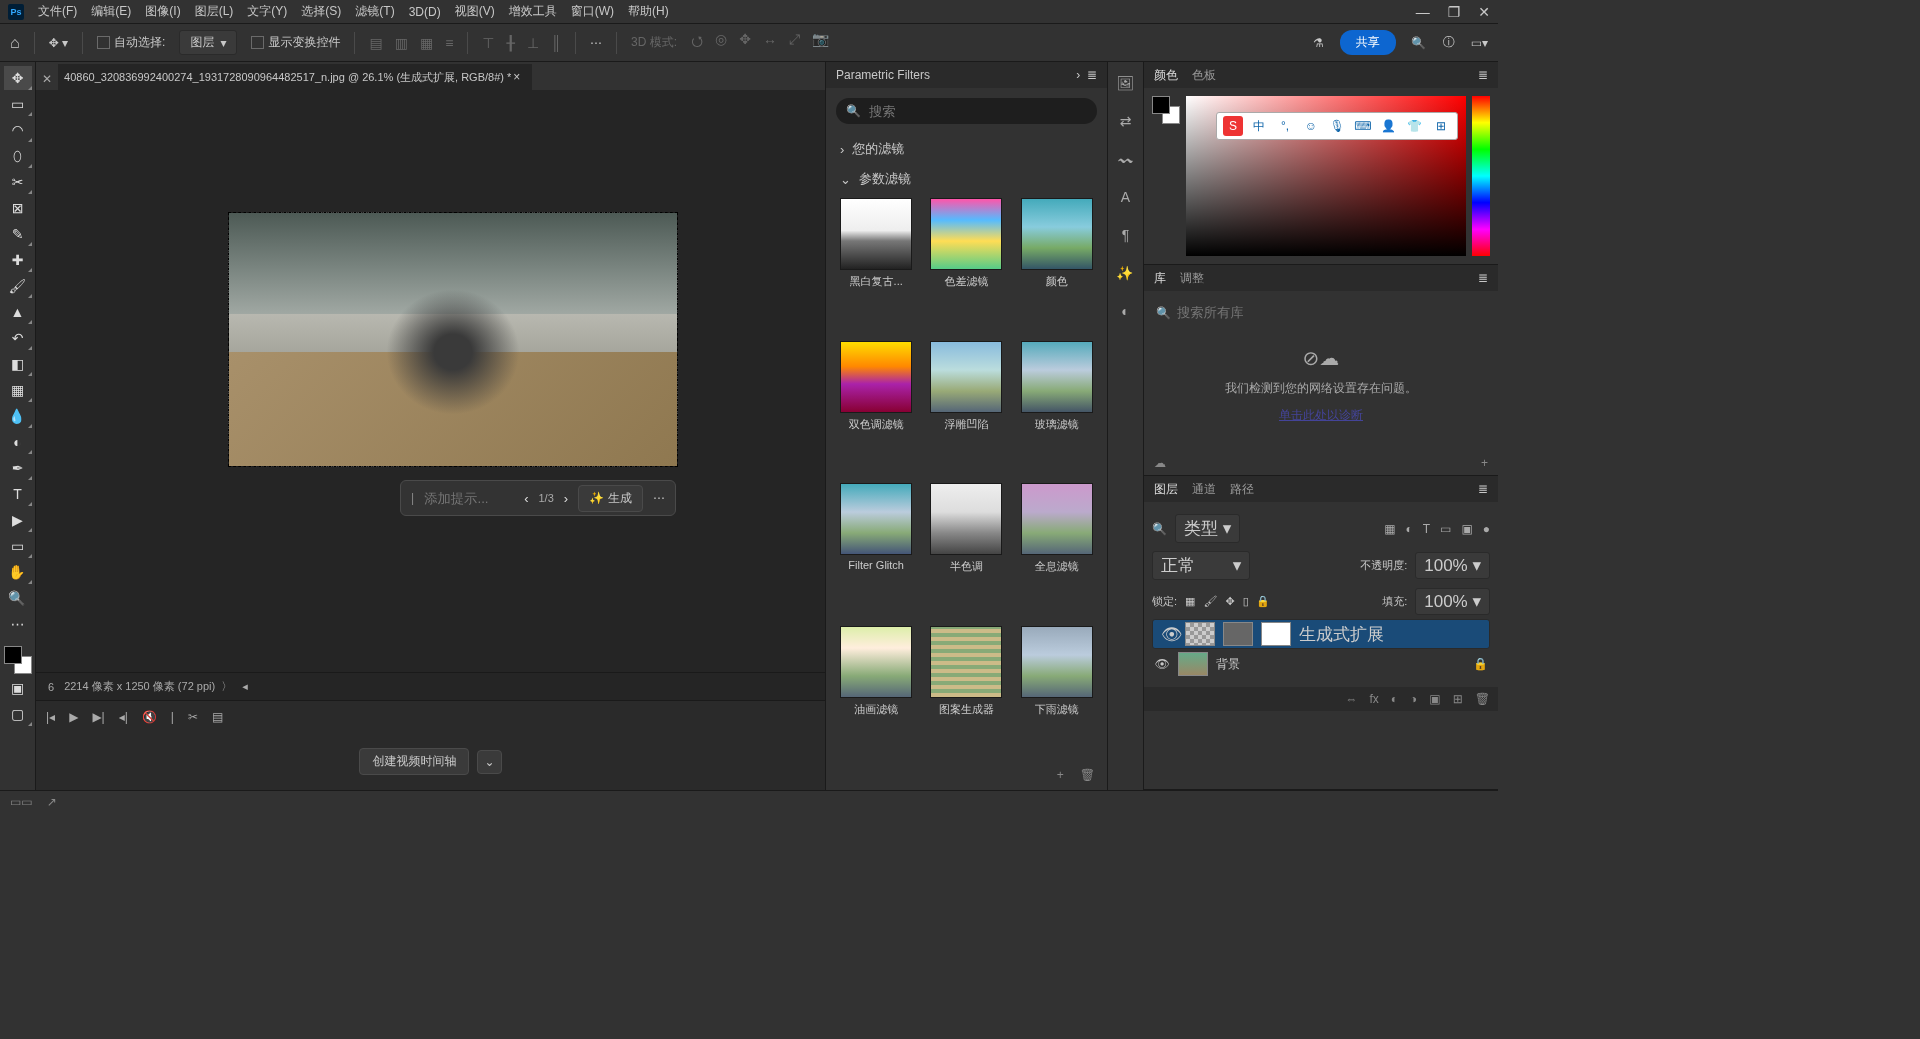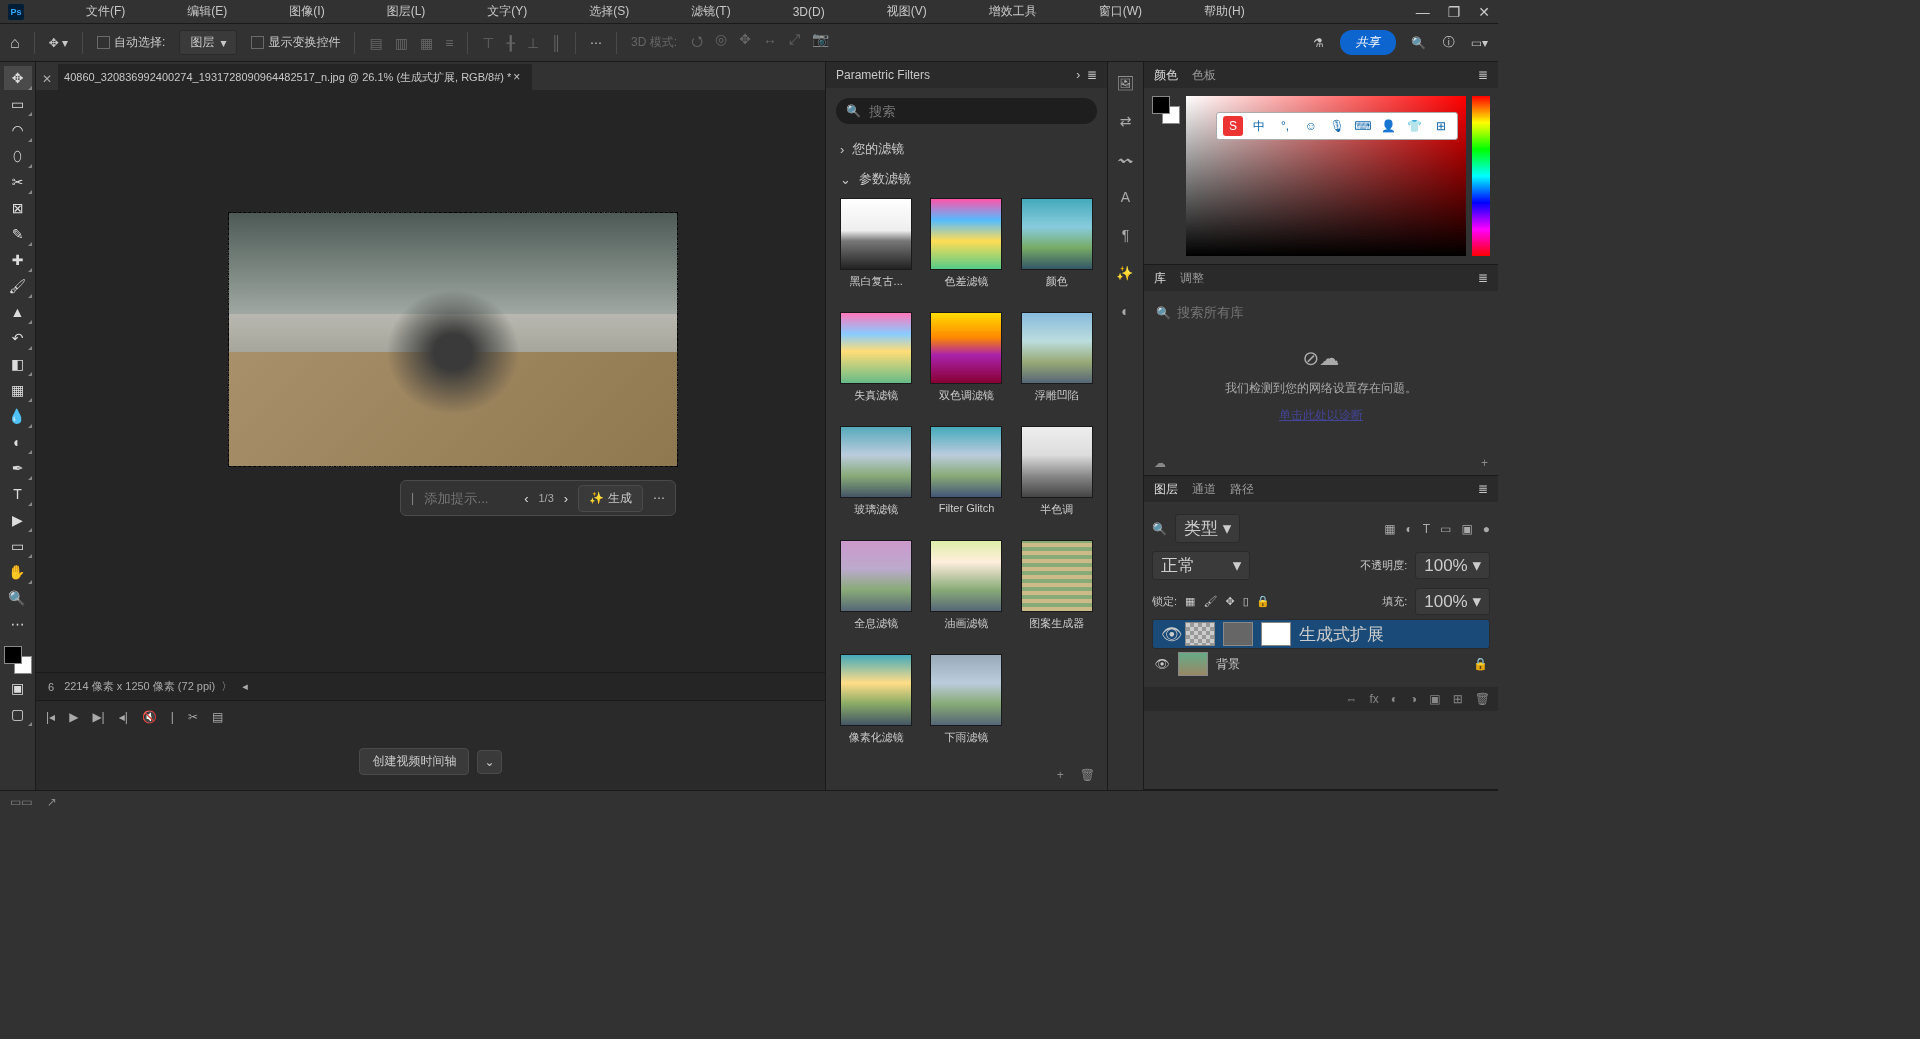--- a/index.html
+++ b/index.html
@@ -1,30 +1,30 @@
 <!DOCTYPE html>
 <html><head>
 <meta charset="utf-8">
 <style>
 * { margin: 0; padding: 0; box-sizing: border-box; font-family: "Microsoft YaHei", "Segoe UI", sans-serif; }
 body { background: #323232; color: #c8c8c8; font-size: 12px; overflow: hidden; width: 1498px; height: 812px; }
 .menubar { height: 24px; background: #323232; display: flex; align-items: center; padding: 0 8px; gap: 14px; border-bottom: 1px solid #1a1a1a; }
 .menubar .logo { width: 16px; height: 16px; background: #001e36; color: #31a8ff; display: flex; align-items: center; justify-content: center; font-size: 9px; font-weight: bold; border-radius: 2px; }
-.menubar .item { cursor: pointer; margin-left: 48px; }
+.menubar .item { cursor: pointer; }
 .menubar .wincontrols { margin-left: auto; display: flex; gap: 18px; font-size: 14px; }
 .optionbar { height: 38px; background: #323232; display: flex; align-items: center; padding: 0 10px; gap: 14px; border-bottom: 1px solid #1a1a1a; }
 .ob-home { font-size: 16px; }
 .ob-sep { width: 1px; height: 22px; background: #4a4a4a; }
 .ob-chk { display: flex; align-items: center; gap: 4px; }
 .ob-chk .box { width: 13px; height: 13px; border: 1px solid #6a6a6a; }
 .ob-select { background: #3a3a3a; padding: 3px 10px; border: 1px solid #2a2a2a; border-radius: 3px; display:flex; align-items:center; gap:6px;}
 .ob-icons { display: flex; gap: 12px; color: #888; font-size: 14px; }
 .ob-icons span { opacity: .6; }
 .ob-right { margin-left: auto; display: flex; align-items: center; gap: 16px; }
-.share-btn { background: #0d66d0; color: #fff; padding: 4px 16px; border-radius: 12px; cursor:pointer;font-style:italic;}
+.share-btn { background: #0d66d0; color: #fff; padding: 4px 16px; border-radius: 12px; cursor:pointer;}
 .main { display: flex; height: calc(100% - 62px - 22px); }
 .toolbar { width: 36px; background: #323232; display: flex; flex-direction: column; align-items: center; padding-top: 4px; gap: 2px; border-right: 1px solid #1a1a1a; }
 .tool { width: 28px; height: 24px; display: flex; align-items: center; justify-content: center; font-size: 14px; cursor: pointer; color: #ddd; position: relative; }
 .tool.active { background: #4a4a4a; }
 .tool .c { position:absolute; bottom:0; right:0; width:0; height:0; border-left:4px solid transparent; border-bottom:4px solid #888; }
 .swatch { width: 28px; height: 28px; position: relative; margin-top: 8px; }
 .swatch .fg { width: 18px; height: 18px; background: #000; border: 1px solid #888; position: absolute; top: 0; left: 0; }
 .swatch .bg { width: 18px; height: 18px; background: #fff; border: 1px solid #888; position: absolute; bottom: 0; right: 0; }
 .docarea { flex: 1; display: flex; flex-direction: column; background: #252525; min-width:0;}
 .tabbar { height: 28px; display: flex; align-items: flex-end; background: #323232; }
@@ -305,24 +305,20 @@
           </div>
           <div class="pf-item">
             <div class="pf-thumb" style="background: linear-gradient(rgb(255, 85, 170) 0%, rgb(85, 187, 255) 30%, rgb(255, 221, 85) 60%, rgb(85, 204, 136) 100%);"></div>
             <div class="pf-label">色差滤镜</div>
           </div>
           <div class="pf-item">
             <div class="pf-thumb" style="background: linear-gradient(rgb(68, 170, 187) 0%, rgb(136, 204, 221) 40%, rgb(119, 170, 102) 70%, rgb(51, 85, 102) 100%);"></div>
             <div class="pf-label">颜色</div>
           </div>
           <div class="pf-item">
-            <div class="pf-thumb" style="background: linear-gradient(rgb(255, 119, 187) 0%, rgb(136, 204, 255) 30%, rgb(255, 221, 119) 55%, rgb(102, 187, 136) 100%);"></div>
-            <div class="pf-label">失真滤镜</div>
-          </div>
-          <div class="pf-item">
             <div class="pf-thumb" style="background: linear-gradient(rgb(255, 221, 0) 0%, rgb(255, 136, 0) 35%, rgb(170, 34, 170) 60%, rgb(136, 0, 51) 100%);"></div>
             <div class="pf-label">双色调滤镜</div>
           </div>
           <div class="pf-item">
             <div class="pf-thumb" style="background: linear-gradient(rgb(136, 187, 221) 0%, rgb(187, 221, 221) 40%, rgb(153, 170, 119) 70%, rgb(85, 102, 119) 100%);"></div>
             <div class="pf-label">浮雕凹陷</div>
           </div>
           <div class="pf-item">
             <div class="pf-thumb" style="background: linear-gradient(rgb(85, 170, 187) 0%, rgb(187, 204, 221) 40%, rgb(136, 170, 119) 70%, rgb(68, 85, 102) 100%);"></div>
             <div class="pf-label">玻璃滤镜</div>
@@ -339,24 +335,20 @@
             <div class="pf-thumb" style="background: linear-gradient(rgb(204, 153, 204) 0%, rgb(187, 170, 204) 40%, rgb(136, 170, 119) 70%, rgb(85, 102, 119) 100%);"></div>
             <div class="pf-label">全息滤镜</div>
           </div>
           <div class="pf-item">
             <div class="pf-thumb" style="background: linear-gradient(rgb(221, 238, 170) 0%, rgb(255, 238, 221) 30%, rgb(136, 170, 119) 70%, rgb(85, 102, 119) 100%);"></div>
             <div class="pf-label">油画滤镜</div>
           </div>
           <div class="pf-item">
             <div class="pf-thumb" style="background: repeating-linear-gradient(0deg, rgb(204, 187, 136) 0px, rgb(204, 187, 136) 4px, rgb(136, 170, 119) 4px, rgb(136, 170, 119) 8px), repeating-linear-gradient(90deg, rgb(204, 187, 136) 0px, rgb(204, 187, 136) 4px, transparent 4px, transparent 8px);"></div>
             <div class="pf-label">图案生成器</div>
-          </div>
-          <div class="pf-item">
-            <div class="pf-thumb" style="background: linear-gradient(rgb(68, 170, 187) 0%, rgb(255, 221, 136) 40%, rgb(136, 170, 102) 70%, rgb(68, 85, 102) 100%);"></div>
-            <div class="pf-label">像素化滤镜</div>
           </div>
           <div class="pf-item">
             <div class="pf-thumb" style="background: linear-gradient(rgb(153, 170, 187) 0%, rgb(187, 204, 221) 40%, rgb(136, 170, 119) 70%, rgb(85, 102, 119) 100%);"></div>
             <div class="pf-label">下雨滤镜</div>
           </div>
         </div>
     <div class="pf-foot">
       <span>+</span>
       <span>🗑</span>
     </div>

